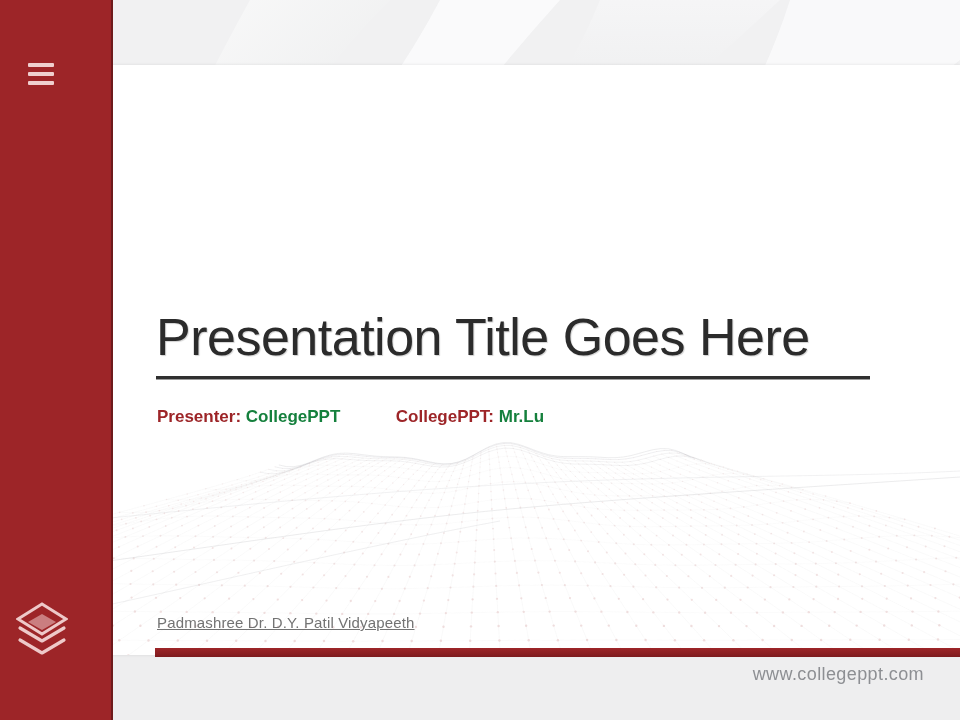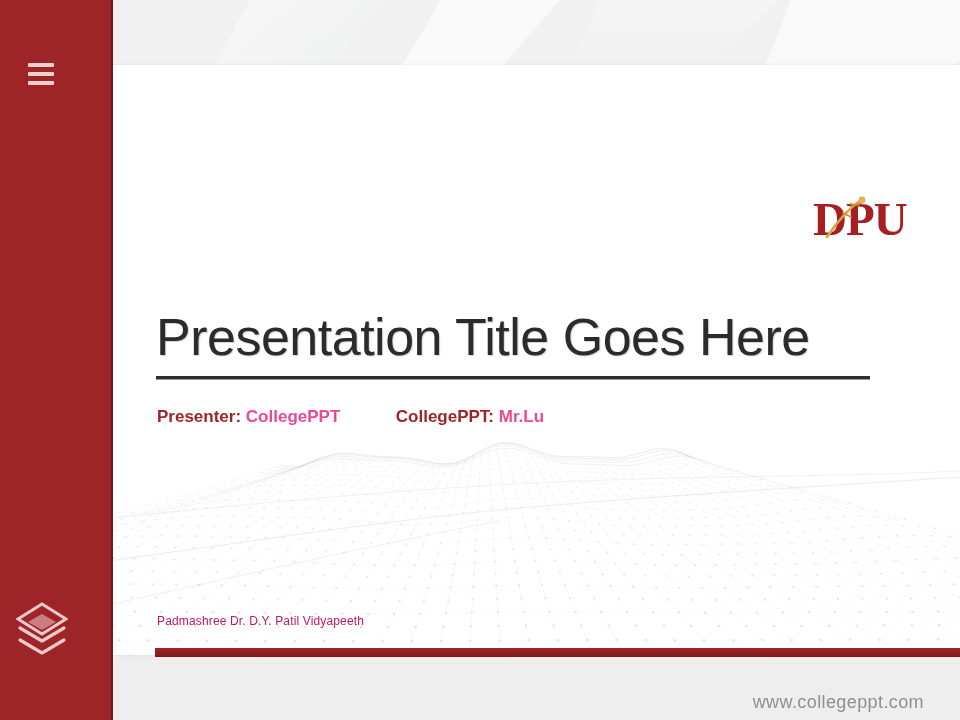--- a/index.html
+++ b/index.html
@@ -120,47 +120,48 @@
   .credits {
     position:absolute;
     left:157px; top:406px;
     z-index:5;
     white-space:nowrap;
     font-size:17px;
     font-weight:bold;
     line-height:22px;
   }
   .credits .lbl { color:#9d2528; }
-  .credits .val { color:#ec4899; }
+  .credits .val { color:#15803d; }
   .credits .gap { display:inline-block; width:46px; }
 
   
   .institution {
     position:absolute;
     left:157px; top:614px;
     z-index:5;
-    font-size:12px;
-    color:#be185d;
+    font-size:15px;
+    color:#737373;
     letter-spacing:.15px;
     white-space:nowrap;
+    text-decoration:underline;
   }
 
   
   .red-bar {
     position:absolute;
     left:155px; top:648px;
     width:805px; height:9px;
     background:linear-gradient(180deg,#9d2528 0%,#8b1f22 60%,#7c1a1d 100%);
     z-index:7;
   }
 
   
   .footer-url {
     position:absolute;
-    right:36px; top:692px;
+    right:36px; top:664px;
     font-size:18px;
     color:#8d8f93;
     letter-spacing:.4px;
     z-index:7;
     white-space:nowrap;
   }
 </style>
 </head>
 <body>
 
@@ -1447,29 +1448,20 @@
             <path d="M194.9,41.8L202.5,43.4L210.1,43.5L217.8,42.0L225.4,39.5L233.0,36.4L240.7,33.5L248.3,31.2L255.9,29.8L263.6,29.4L271.2,29.8L278.8,30.6L286.5,31.4L294.1,32.0L301.7,32.4L309.4,32.5L317.0,32.6L324.6,33.1L332.3,34.0L339.9,35.4L347.5,37.0L355.2,38.5L362.8,39.2L370.4,38.9L378.1,37.3L385.7,34.4L393.3,30.6L401.0,26.4L408.6,22.6L416.3,19.8L423.9,18.5L431.5,18.7L439.2,20.4L446.8,23.0L454.4,26.1L462.1,28.9L469.7,31.1L477.3,32.5L485.0,33.2L492.6,33.4L500.2,33.4L507.9,33.5L515.5,33.8L523.1,34.2L530.8,34.6L538.4,34.6L546.0,33.9L553.7,32.6L561.3,30.6L568.9,28.5L576.6,26.6L584.2,25.5L591.8,25.6L599.5,27.2L607.1,30.1L614.7,33.8" opacity="0.39"></path>
             <path d="M188.7,44.3L196.5,45.8L204.4,45.8L212.2,44.3L220.1,41.7L228.0,38.6L235.8,35.6L243.7,33.2L251.5,31.8L259.4,31.3L267.3,31.6L275.1,32.2L283.0,33.0L290.8,33.5L298.7,33.7L306.6,33.8L314.4,33.9L322.3,34.3L330.1,35.2L338.0,36.5L345.9,38.1L353.7,39.5L361.6,40.3L369.4,40.0L377.3,38.4L385.2,35.6L393.0,31.9L400.9,27.9L408.7,24.2L416.6,21.6L424.4,20.3L432.3,20.7L440.2,22.4L448.0,25.1L455.9,28.2L463.7,31.1L471.6,33.4L479.5,34.9L487.3,35.6L495.2,35.9L503.0,35.9L510.9,36.1L518.8,36.4L526.6,36.9L534.5,37.2L542.3,37.2L550.2,36.6L558.1,35.2L565.9,33.3L573.8,31.1L581.6,29.1L589.5,28.0L597.4,28.1L605.2,29.6L613.1,32.3L620.9,35.9" opacity="0.31"></path>
             <path d="M180.3,47.2L188.4,48.7L196.6,48.6L204.8,47.0L212.9,44.4L221.1,41.3L229.3,38.2L237.4,35.8L245.6,34.3L253.8,33.7L261.9,33.9L270.1,34.5L278.3,35.1L286.4,35.5L294.6,35.7L302.7,35.7L310.9,35.8L319.1,36.1L327.2,37.0L335.4,38.3L343.6,39.8L351.7,41.2L359.9,42.0L368.1,41.8L376.2,40.3L384.4,37.6L392.6,34.1L400.7,30.2L408.9,26.7L417.0,24.2L425.2,23.1L433.4,23.5L441.5,25.3L449.7,28.1L457.9,31.2L466.0,34.1L474.2,36.4L482.4,38.0L490.5,38.8L498.7,39.1L506.9,39.2L515.0,39.4L523.2,39.7L531.3,40.2L539.5,40.5L547.7,40.5L555.8,39.8L564.0,38.5L572.2,36.5L580.3,34.3L588.5,32.3L596.7,31.1L604.8,31.1L613.0,32.5L621.2,35.0L629.3,38.4" opacity="0.23"></path>
             <path d="M0,140 C160,118 300,96 430,84 C560,72 700,64 880,52" opacity="0.5"></path>
             <path d="M0,96 C180,78 340,62 500,56 C660,50 760,52 880,46" opacity="0.35"></path>
             <path d="M0,186 C140,156 290,120 420,96" opacity="0.4"></path>
           </g>
       </svg>
     </div>
 
-    <div class="logo">
-      <div class="logo-text">DPU</div>
-      <svg class="logo-swoosh" viewBox="0 0 52 48">
-        <path d="M6,42 C14,30 24,16 40,5" stroke="#d9a441" stroke-width="2.6" fill="none" stroke-linecap="round"></path>
-        <path d="M30,9 C34,11 38,10 42,6" stroke="#c98f2c" stroke-width="2" fill="none" stroke-linecap="round"></path>
-        <circle cx="41" cy="5" r="3.4" fill="#e0b155"></circle>
-        <path d="M22,18 L30,22" stroke="#c98f2c" stroke-width="1.8" stroke-linecap="round"></path>
-      </svg>
-    </div>
 
     <div class="title-block" style="left:76px; top:243px;">
       <div class="slide-title">Presentation Title Goes Here</div>
       <div class="title-rule"></div>
     </div>
 
     <div class="credits" style="left:77px; top:341px;">
       <span class="lbl">Presenter:</span>
       <span class="val">CollegePPT</span>
       <span class="gap"></span>

